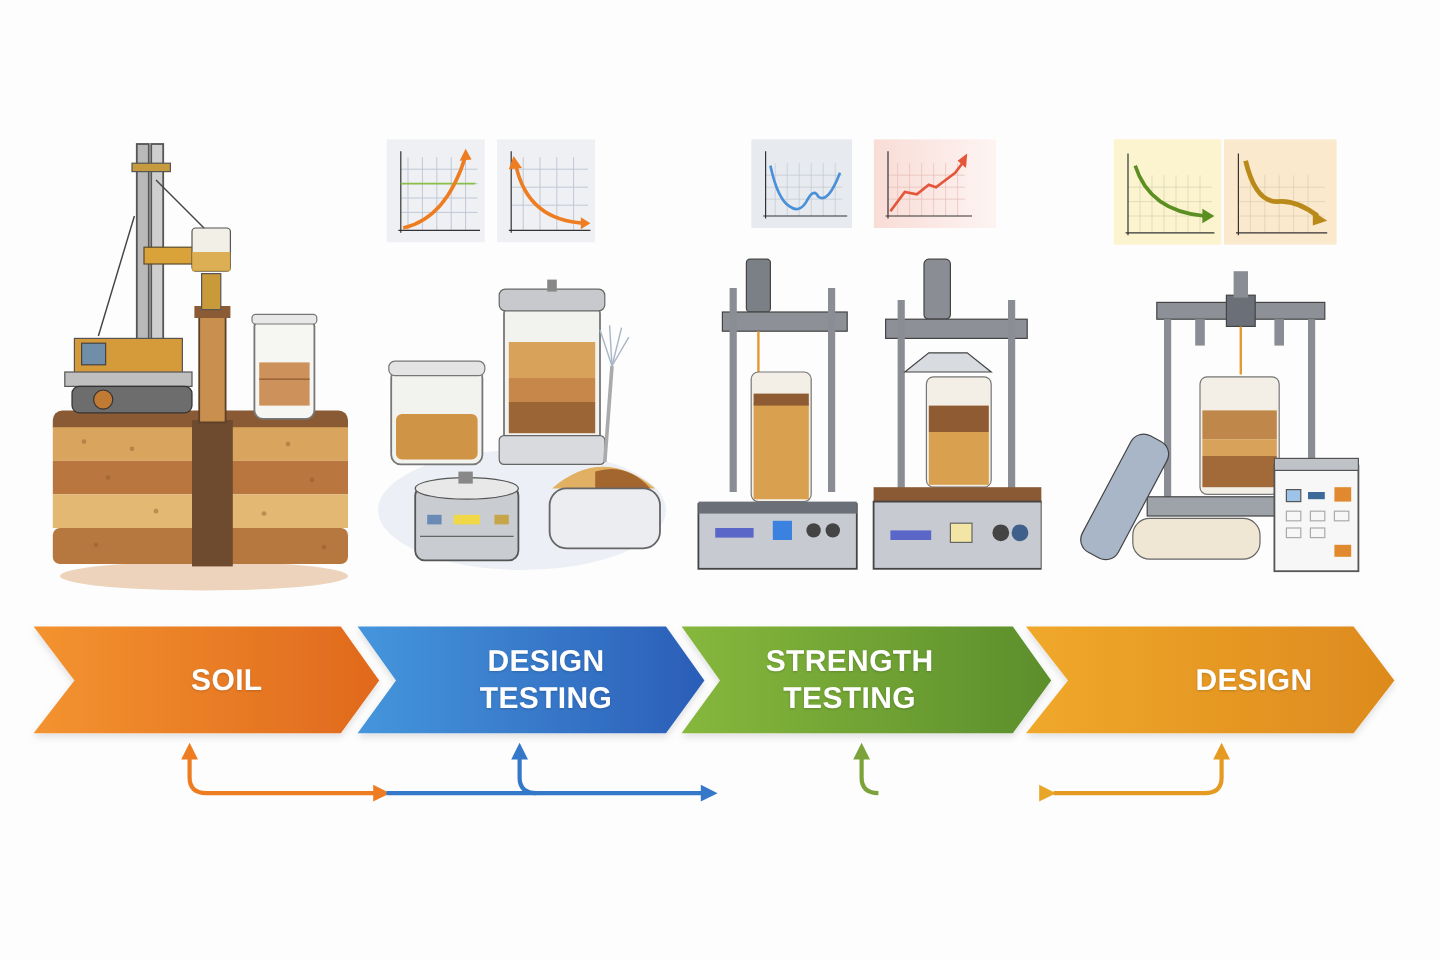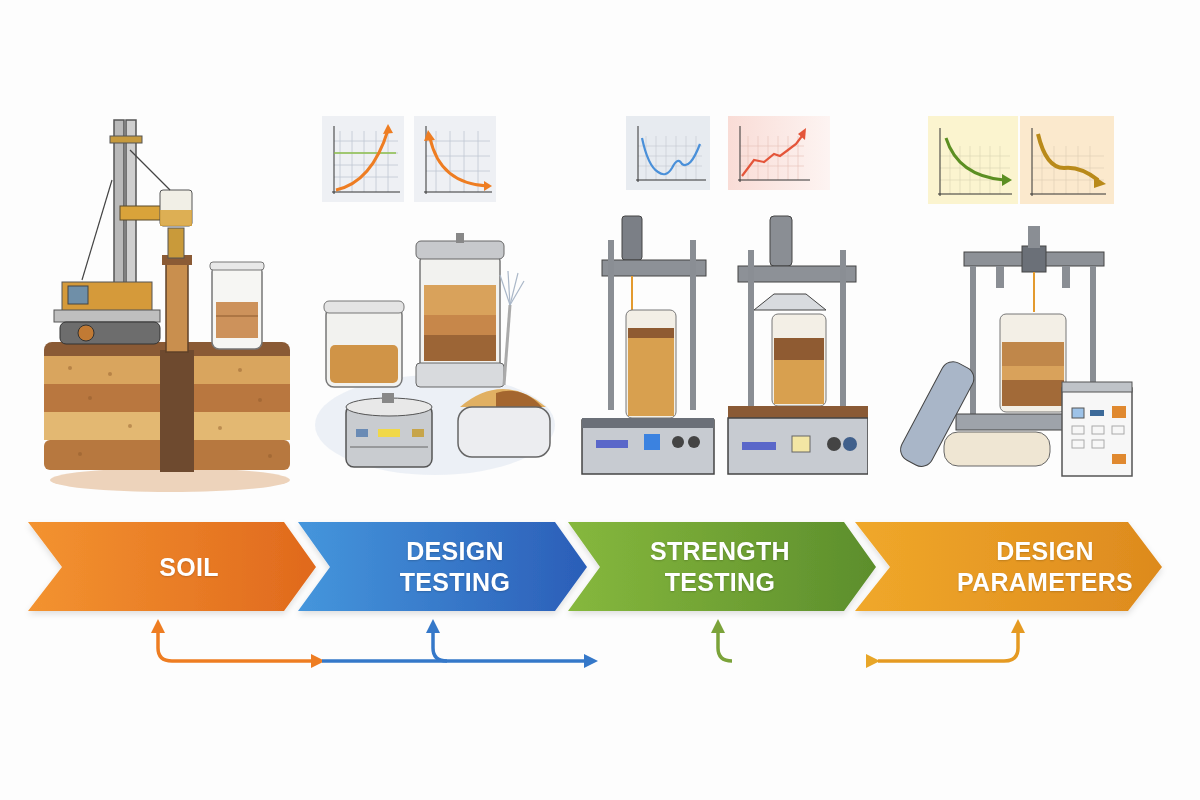--- a/index.html
+++ b/index.html
@@ -334,27 +334,26 @@
 </svg>
 </div>
 
 <div class="stage-label" style="left:62px;width:254px;">
   <span>SOIL</span>
 </div>
 <div class="stage-label" style="left:330px;width:250px;">
   <span>DESIGN</span>
   <span>TESTING</span>
 </div>
-<div class="stage-label" style="left:600px;width:240px;">
+<div class="stage-label" style="left:588px;width:240px;">
   <span>STRENGTH</span>
   <span>TESTING</span>
 </div>
 <div class="stage-label" style="left:918px;width:254px;">
   <span>DESIGN</span>
-  <span>PARAMETERS</span>
 </div>
 
 <div class="abs" style="left:0;top:610px;width:1200px;height:70px;">
 <svg width="1200" height="70" viewBox="0 610 1200 70">
   <defs>
     <linearGradient id="lg" x1="0" x2="1">
           <stop offset="0.52" stop-color="#7BA33A"></stop>
           <stop offset="1" stop-color="#E59A22"></stop>
         </linearGradient>
   </defs>

